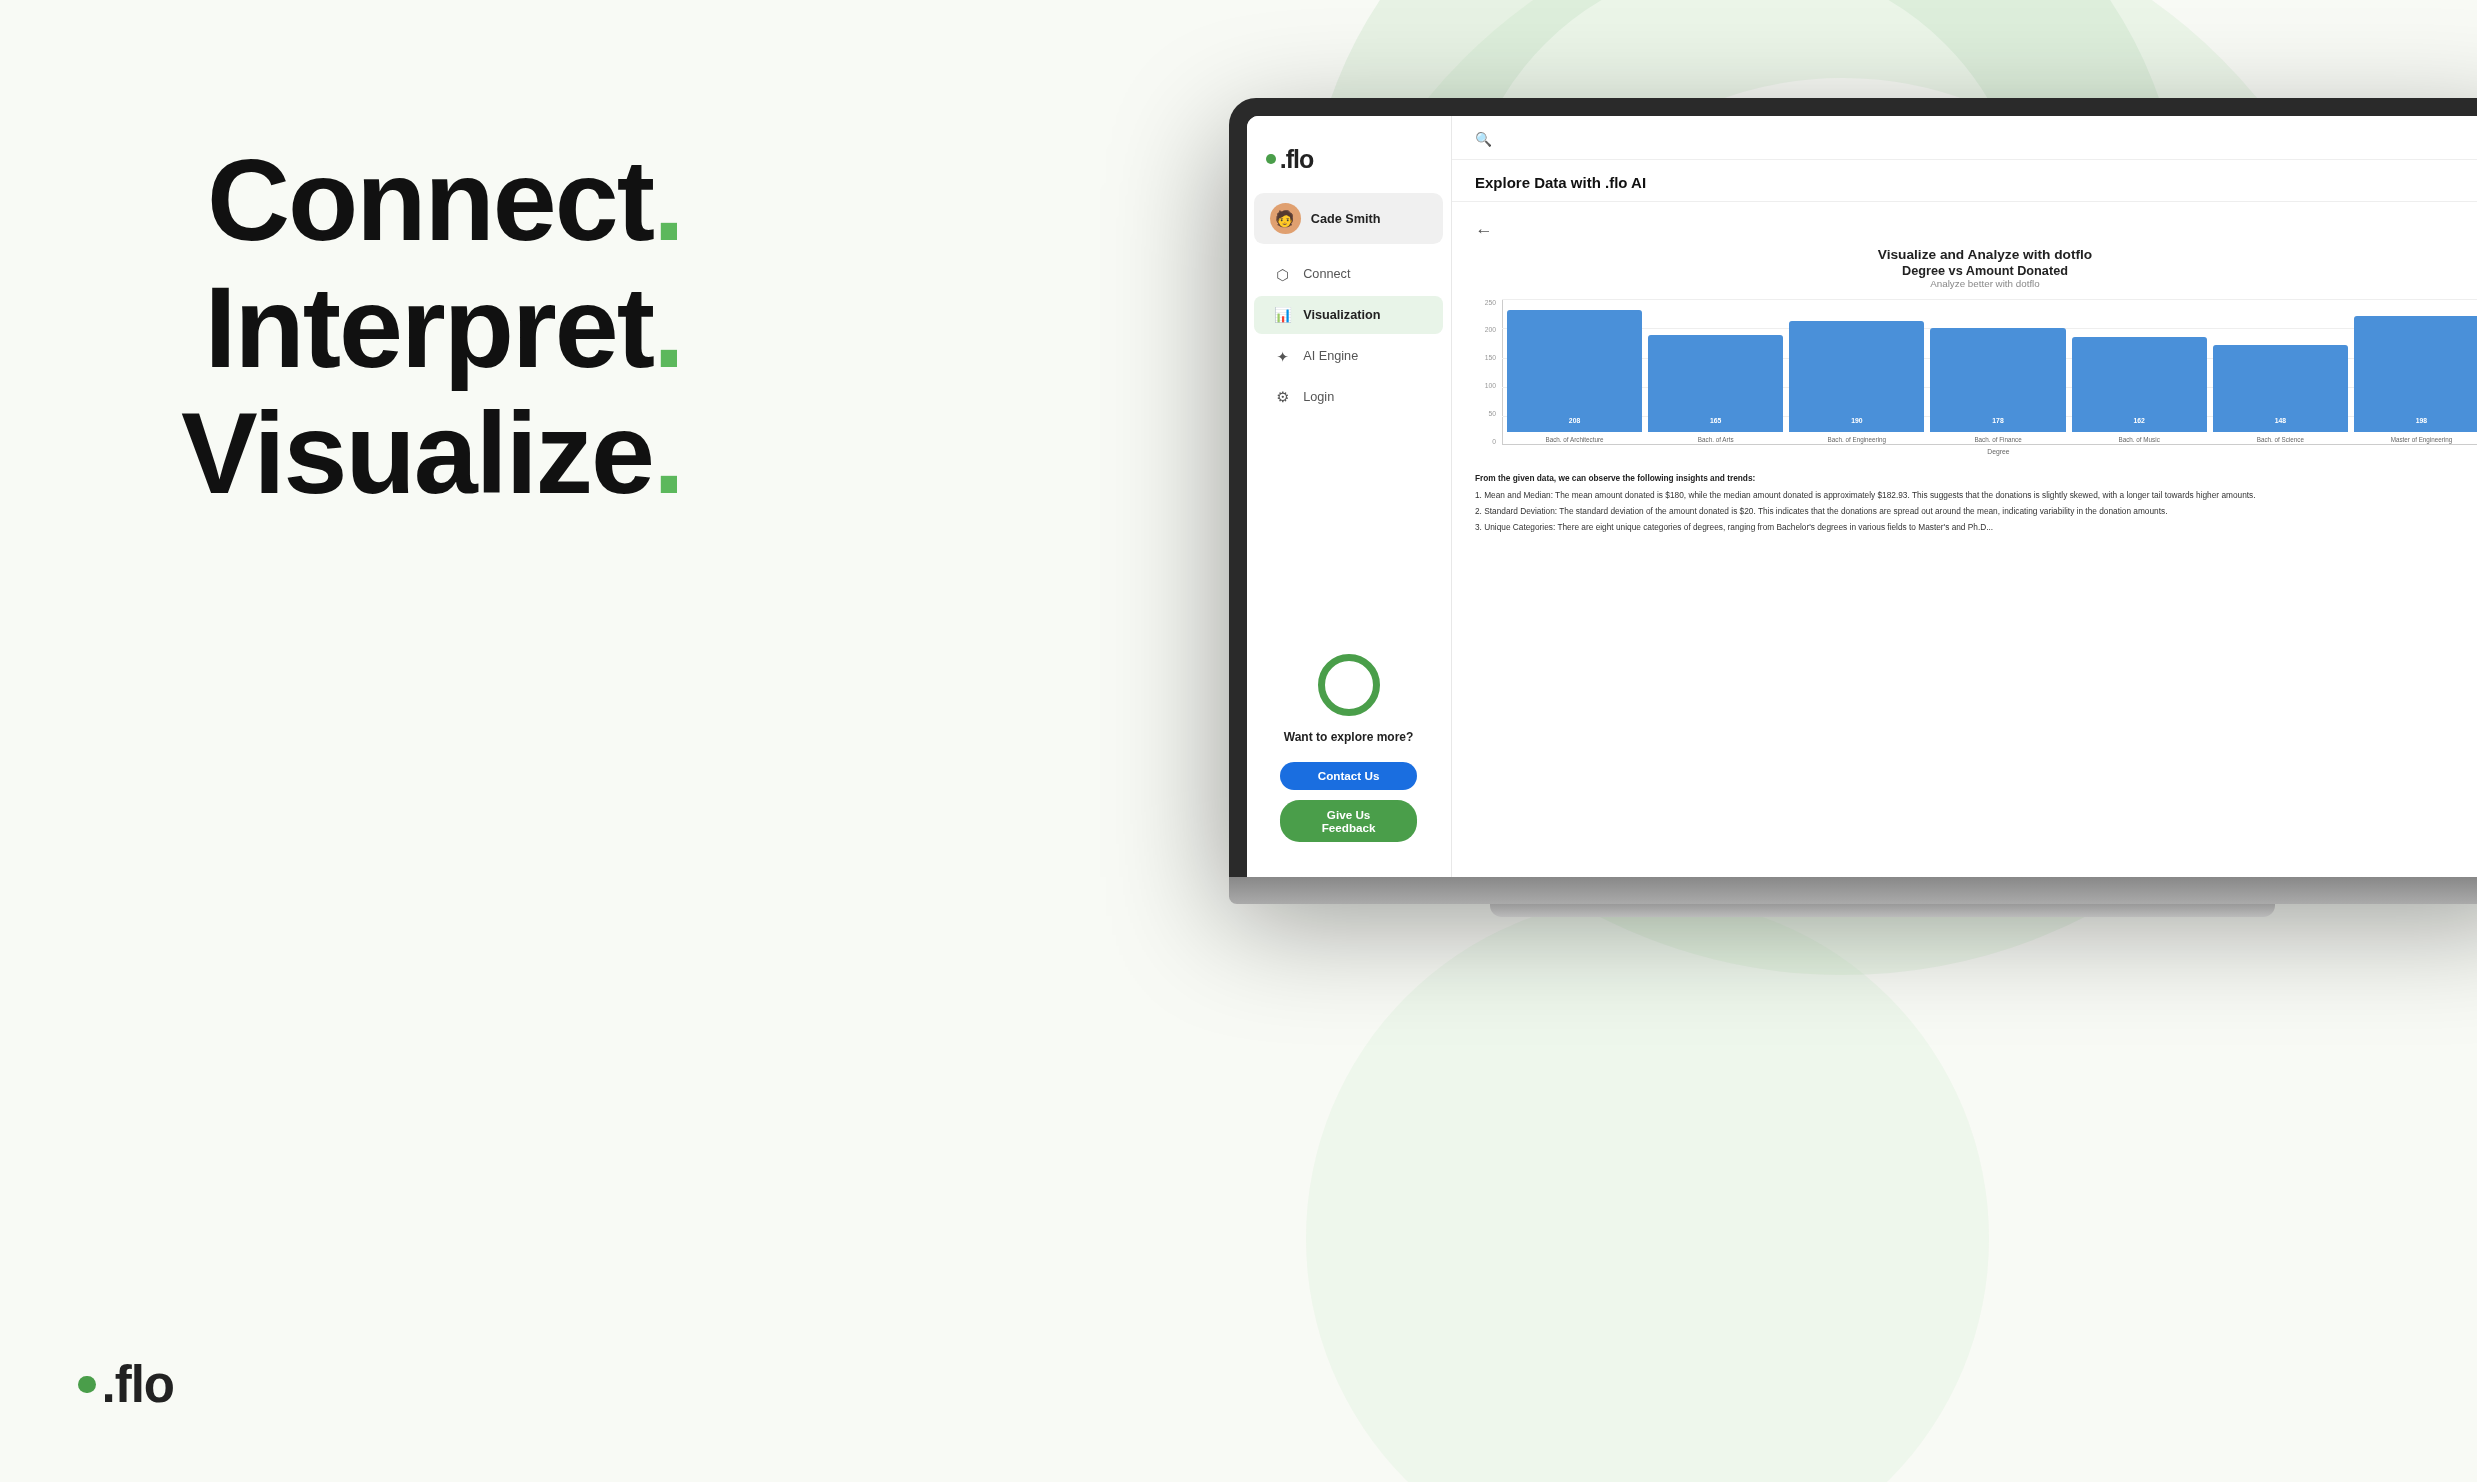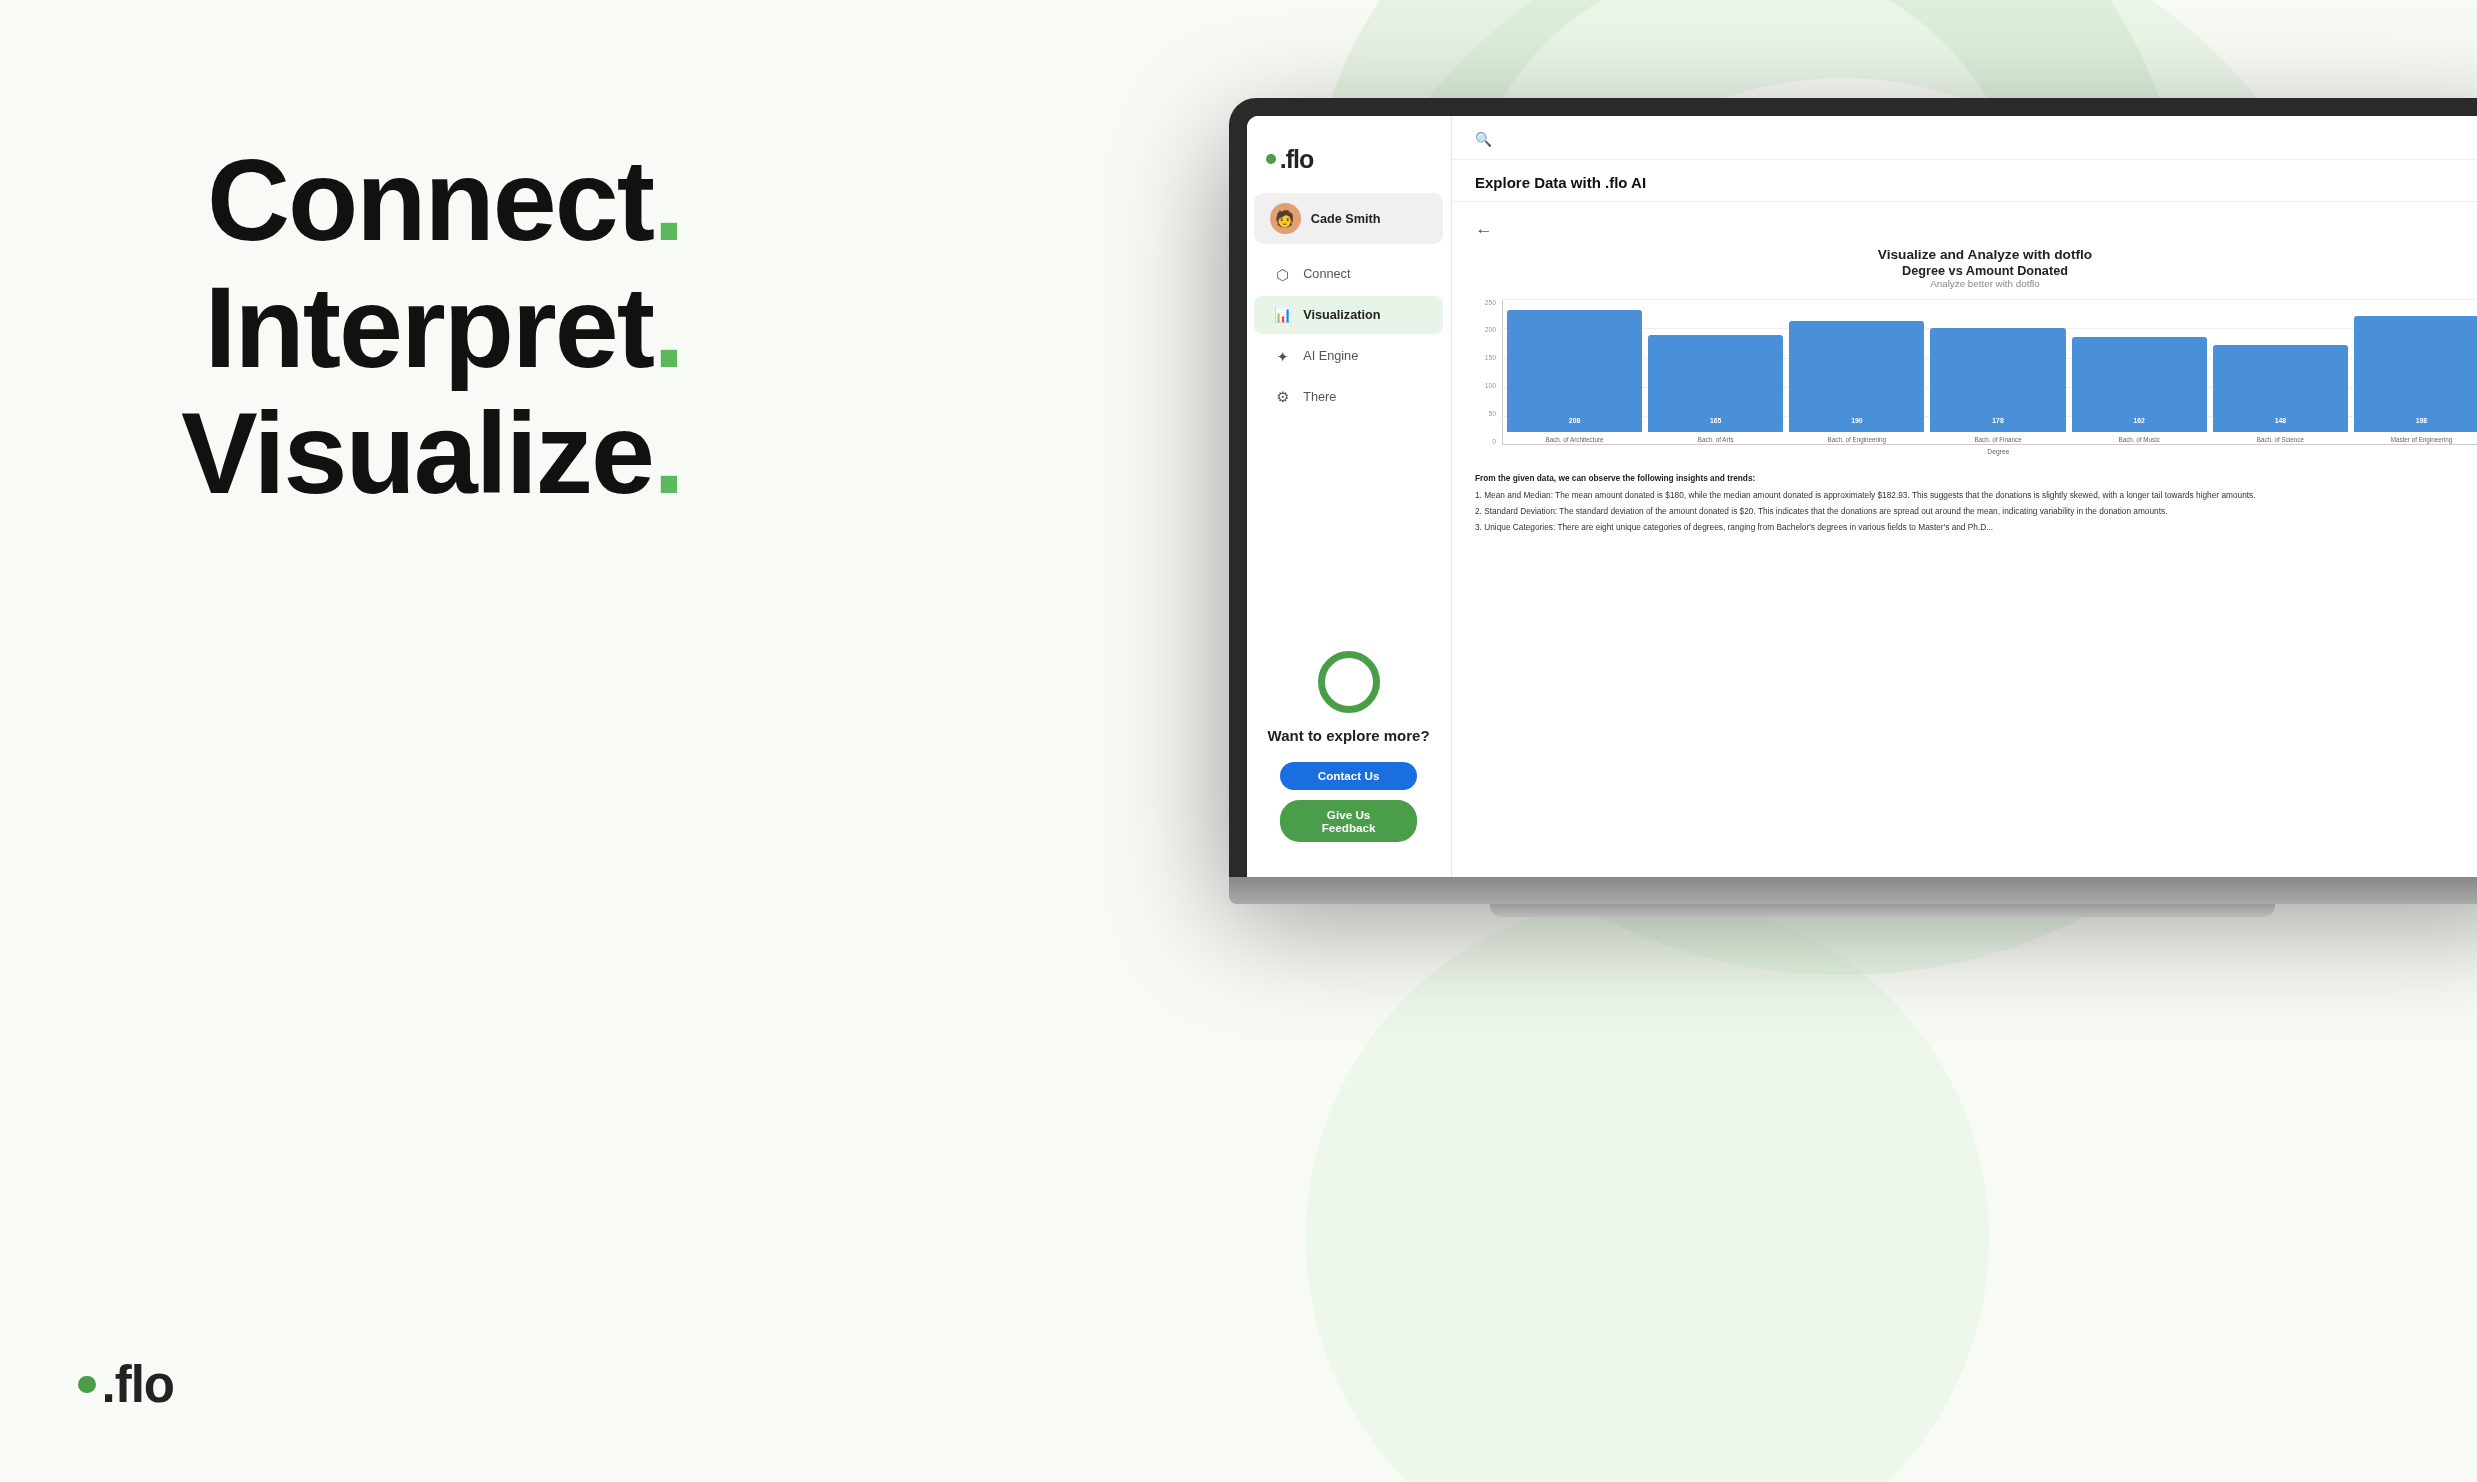--- a/index.html
+++ b/index.html
@@ -212,21 +212,21 @@
     }
     .explore-circle {
       width: 62px;
       height: 62px;
       border-radius: 50%;
       border: 7.8px solid #4a9e4a;
       background: #fff;
       margin-bottom: 3.9px;
     }
     .explore-text {
-      font-size: 15px;
+      font-size: 12px;
       font-weight: 600;
       color: #222;
       text-align: center;
     }
     .btn-contact {
       background: #1a6ee0;
       color: #fff;
       border: none;
       border-radius: 19.5px;
       padding: 7.8px 19.5px;
@@ -412,21 +412,21 @@
         <div class="nav-item active">
           <span class="nav-icon">📊</span>
           <span>Visualization</span>
         </div>
         <div class="nav-item">
           <span class="nav-icon">✦</span>
           <span>AI Engine</span>
         </div>
         <div class="nav-item">
           <span class="nav-icon">⚙</span>
-          <span>There</span>
+          <span>Login</span>
         </div>
 
         <div class="sidebar-bottom">
           <div class="explore-circle"></div>
           <div class="explore-text">Want to explore more?</div>
           <button class="btn-contact">Contact Us</button>
           <button class="btn-feedback">Give Us Feedback</button>
         </div>
       </div>
 

